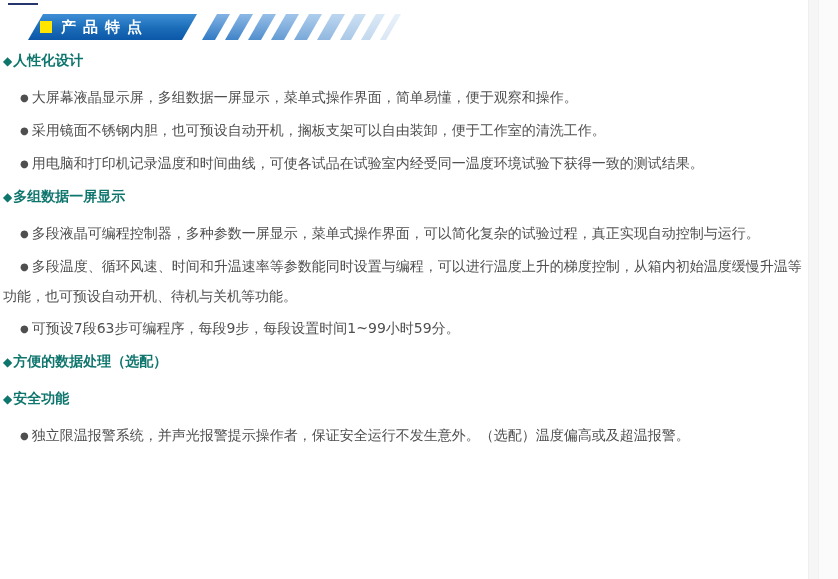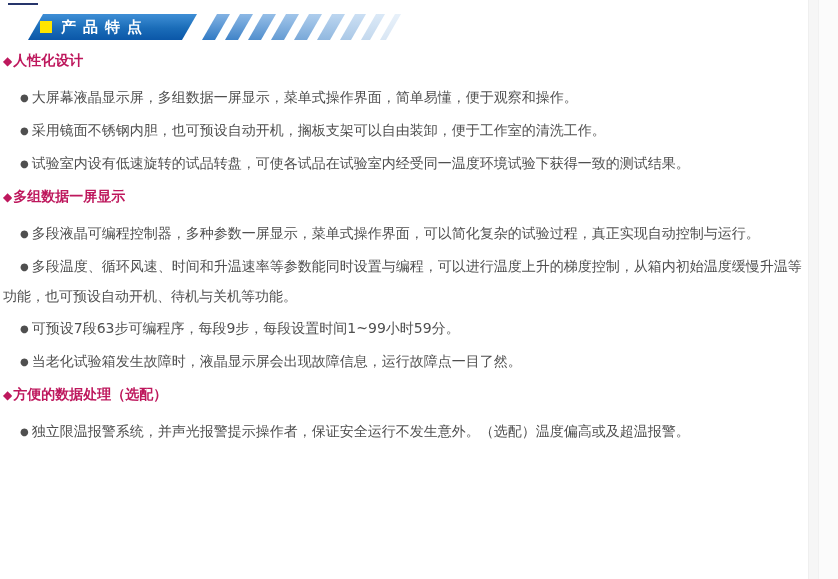--- a/index.html
+++ b/index.html
@@ -35,21 +35,21 @@
   .stripe:nth-child(4){opacity:.73}
   .stripe:nth-child(5){opacity:.63}
   .stripe:nth-child(6){opacity:.52}
   .stripe:nth-child(7){opacity:.40;width:11px}
   .stripe:nth-child(8){opacity:.28;width:9px}
   .stripe:nth-child(9){opacity:.18;width:6px}
 
   
   .content{position:absolute;left:3px;top:46px;width:806px;}
   .section{margin:0;}
-  .section-title{font-size:14px;font-weight:bold;color:#be185d;line-height:29px;margin:0 0 7px 0;}
+  .section-title{font-size:14px;font-weight:bold;color:#0f766e;line-height:29px;margin:0 0 7px 0;}
   .section-title .marker{font-size:12px;margin-right:1px;}
   .item{font-size:14px;color:#4f4f4f;line-height:29px;margin:0 0 3px 0;text-indent:17px;}
   .item .marker{font-size:10px;margin-right:3px;position:relative;top:-1px;}
 </style>
 </head>
 <body>
 
 <div class="page">
 
   <div class="top-dash"></div>
@@ -82,21 +82,21 @@
     <div>
   <p class="item">
     <span class="marker">●</span><span>大屏幕液晶显示屏，多组数据一屏显示，菜单式操作界面，简单易懂，便于观察和操作。</span>
   </p>
 
   <p class="item">
     <span class="marker">●</span><span>采用镜面不锈钢内胆，也可预设自动开机，搁板支架可以自由装卸，便于工作室的清洗工作。</span>
   </p>
 
   <p class="item">
-    <span class="marker">●</span><span>试验室内设有低速旋转的试品转盘，可使各试品在试验室内经受同一温度环境试验下获得一致的测试结果。</span>
+    <span class="marker">●</span><span>用电脑和打印机记录温度和时间曲线，可使各试品在试验室内经受同一温度环境试验下获得一致的测试结果。</span>
   </p>
 </div>
   </div>
 
   <div class="section">
     <div class="section-title">
       <span class="marker">◆</span><span>多组数据一屏显示</span>
     </div>
     <div>
   <p class="item">
@@ -107,34 +107,32 @@
     <span class="marker">●</span><span>多段温度、循环风速、时间和升温速率等参数能同时设置与编程，可以进行温度上升的梯度控制，从箱内初始温度缓慢升温等功能，也可预设自动开机、待机与关机等功能。</span>
   </p>
 
   <p class="item">
     <span class="marker">●</span><span>可预设7段63步可编程序，每段9步，每段设置时间1~99小时59分。</span>
   </p>
 </div>
   </div>
 
   <div class="section">
-    <div>
-  <p class="item">
-    <span class="marker">●</span><span>当老化试验箱发生故障时，液晶显示屏会出现故障信息，运行故障点一目了然。</span>
-  </p>
-</div>
   </div>
 
   <div class="section">
     <div class="section-title">
       <span class="marker">◆</span><span>方便的数据处理（选配）</span>
     </div>
   </div>
 
   <div class="section">
+    <div class="section-title">
+      <span class="marker">◆</span><span>安全功能</span>
+    </div>
     <div>
   <p class="item">
     <span class="marker">●</span><span>独立限温报警系统，并声光报警提示操作者，保证安全运行不发生意外。（选配）温度偏高或及超温报警。</span>
   </p>
 </div>
   </div>
 </div>
 
   <div class="gutter"></div>
   <div class="right-margin"></div>

